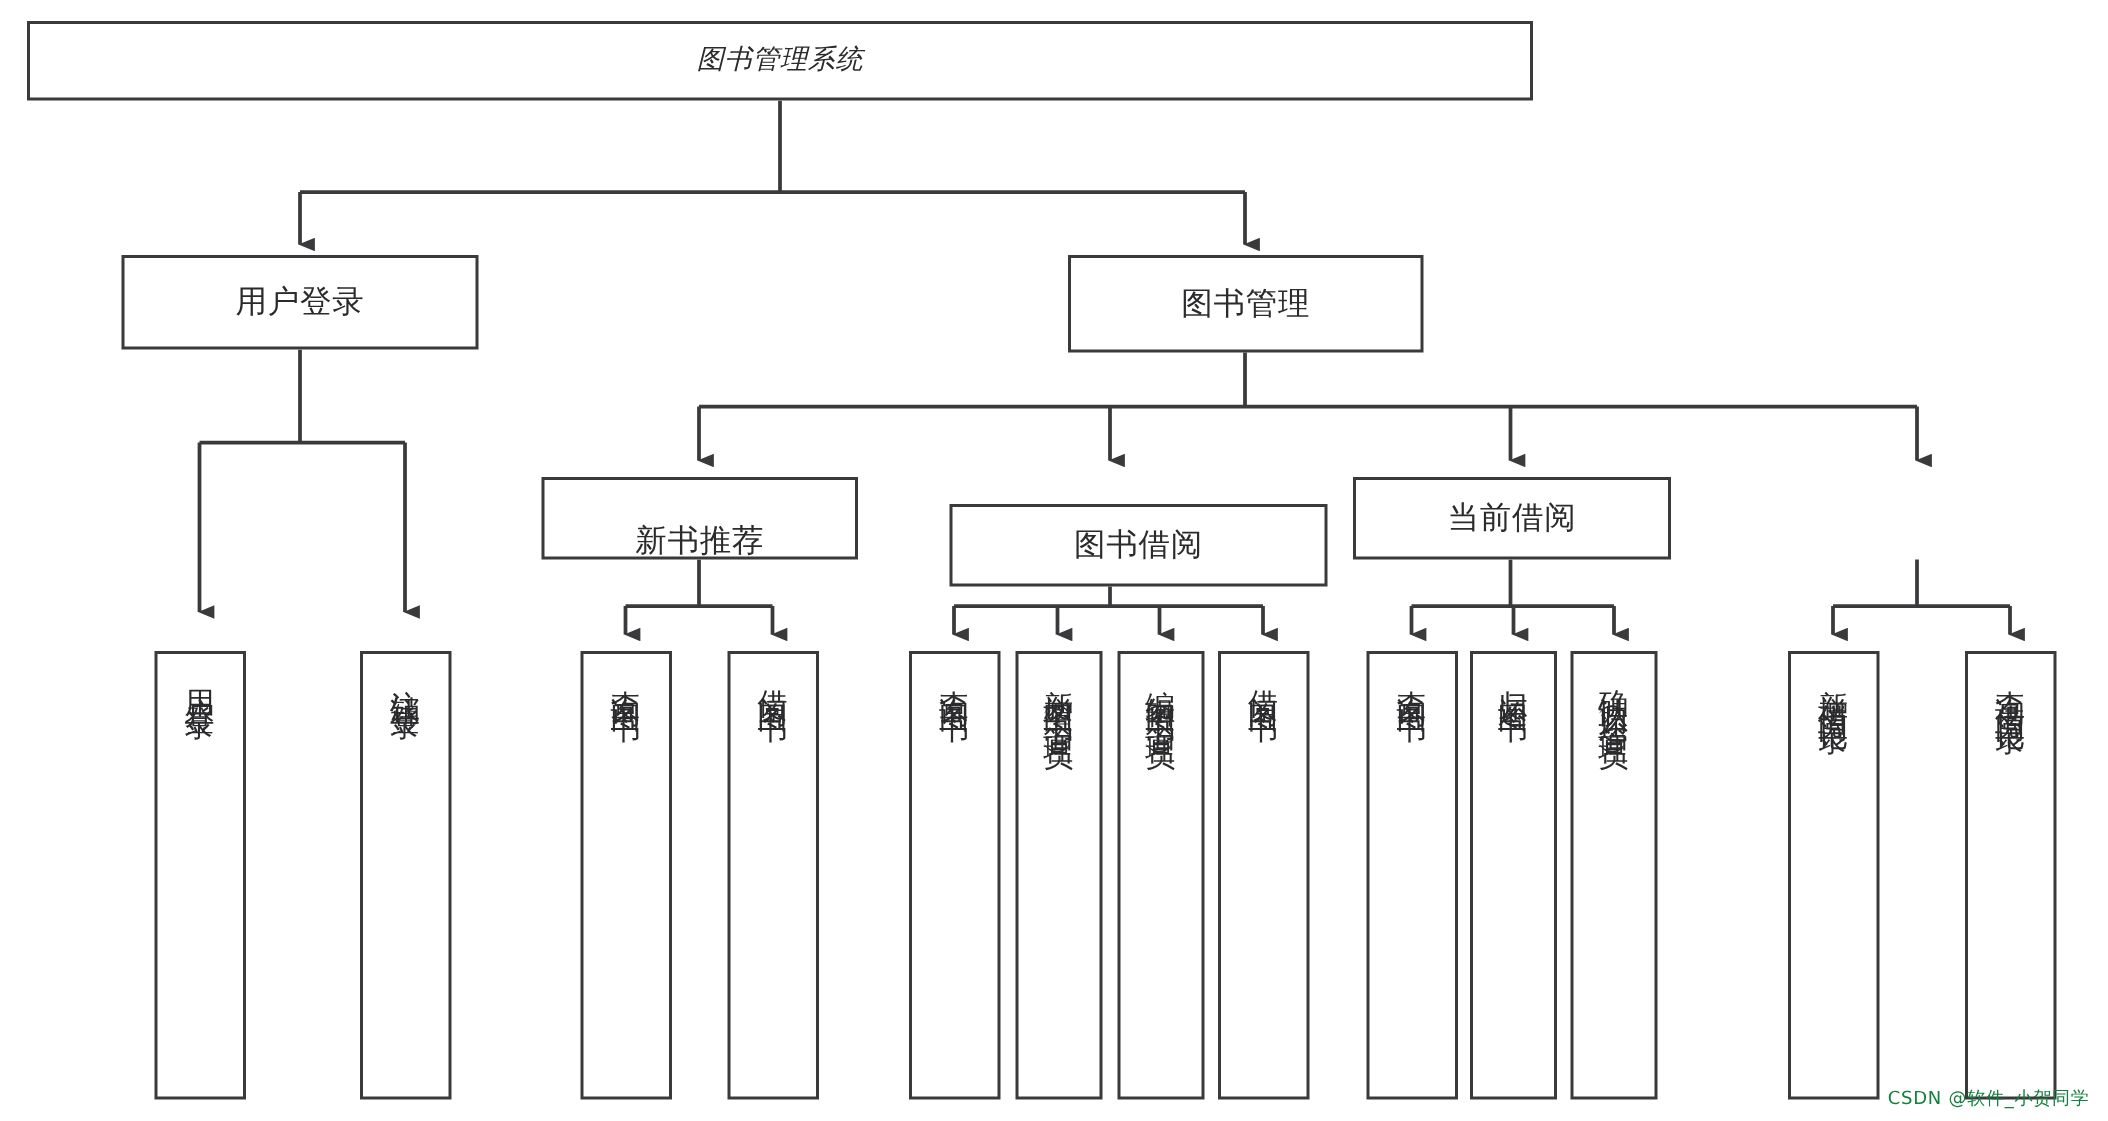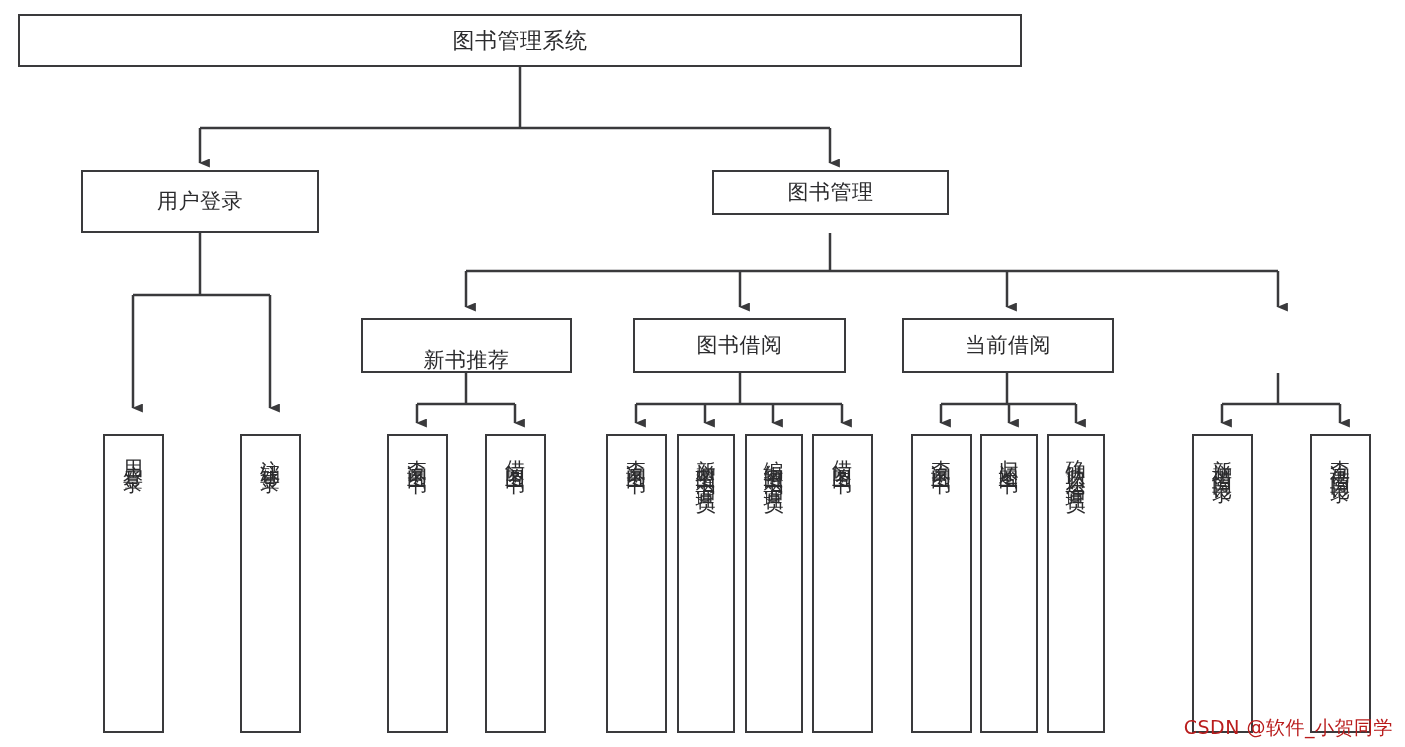--- a/index.html
+++ b/index.html
@@ -41,43 +41,44 @@
     display: block;
     letter-spacing: 0.5px;
     line-height: 1.05;
   }
   
   .node.horizontal .node-label {
     font-size: 21px;
     white-space: nowrap;
   }
   .node.root .node-label {
-    font-size: 22px;
+    font-size: 18px;
+    font-style: italic;
   }
   
   .node.vertical {
     align-items: flex-start;
     justify-content: center;
     padding-top: 8px;
   }
   .node.vertical .node-label {
     writing-mode: vertical-rl;
     text-orientation: upright;
     font-size: 20px;
     letter-spacing: 5px;
     line-height: 1;
     white-space: nowrap;
     height: auto;
   }
   .watermark {
     position: absolute;
     right: 12px;
     bottom: 6px;
-    font-size: 19px;
-    color: #b91c1c;
+    font-size: 12px;
+    color: #15803d;
     letter-spacing: 0.5px;
     z-index: 5;
     white-space: nowrap;
   }
 </style>
 </head>
 <body>
 
 <div id="diagram-root">
 
@@ -131,28 +132,28 @@
     </g>
   </svg>
 
   <div class="node horizontal root" style="left:18px; top:14px; width:1004px; height:53px;">
     <span class="node-label">图书管理系统</span>
   </div>
 
   <div class="node horizontal" style="left:81px; top:170px; width:238px; height:63px;">
     <span class="node-label">用户登录</span>
   </div>
-  <div class="node horizontal" style="left:712px; top:170px; width:237px; height:45px;">
+  <div class="node horizontal" style="left:712px; top:170px; width:237px; height:65px;">
     <span class="node-label">图书管理</span>
   </div>
 
   <div class="node horizontal" style="left:361px; top:318px; width:211px; height:55px;align-items:flex-end;">
     <span class="node-label">新书推荐</span>
   </div>
-  <div class="node horizontal" style="left:633px; top:318px; width:213px; height:55px;">
+  <div class="node horizontal" style="left:633px; top:336px; width:252px; height:55px;">
     <span class="node-label">图书借阅</span>
   </div>
   <div class="node horizontal" style="left:902px; top:318px; width:212px; height:55px;">
     <span class="node-label">当前借阅</span>
   </div>
 
   <div class="node vertical" style="left:103px; top:434px; width:61px; height:299px;">
     <span class="node-label">用户登录</span>
   </div>
   <div class="node vertical" style="left:240px; top:434px; width:61px; height:299px;">

